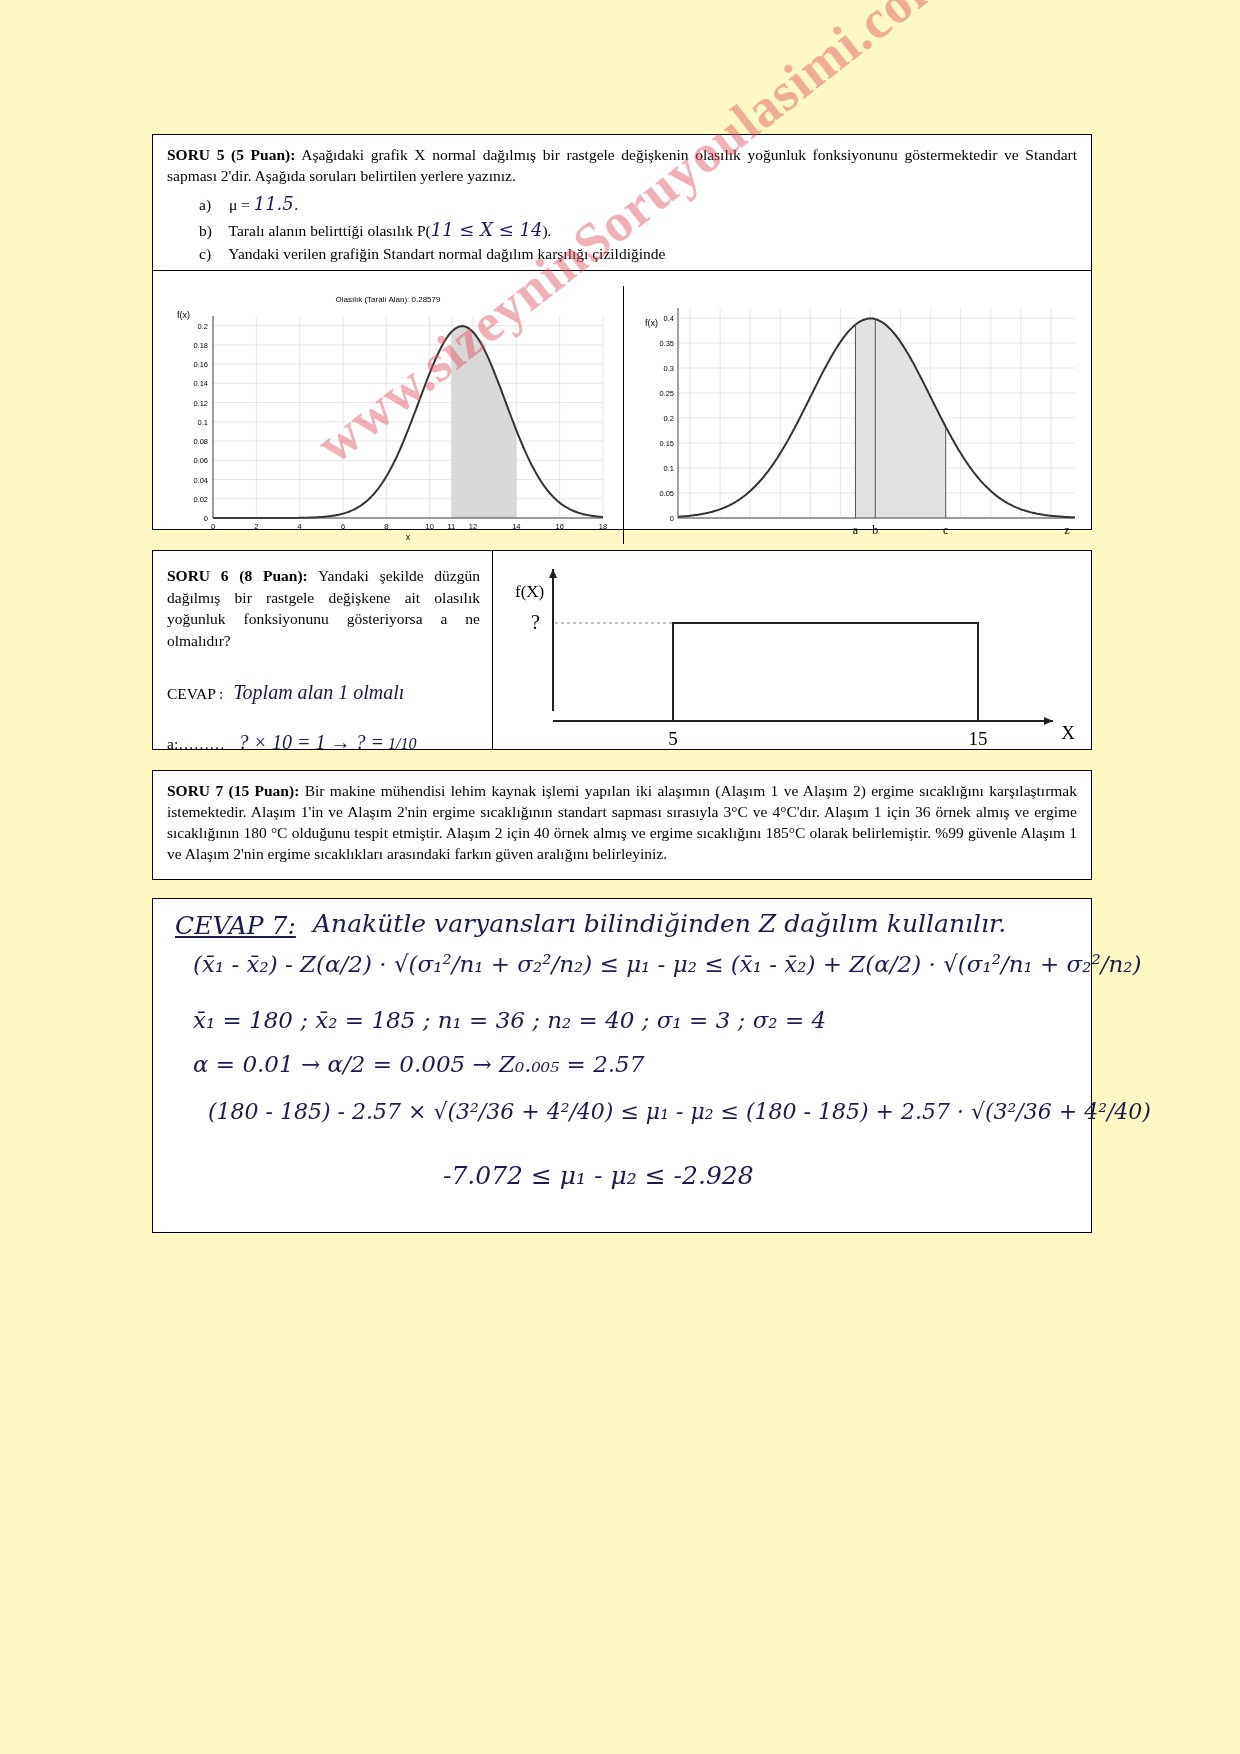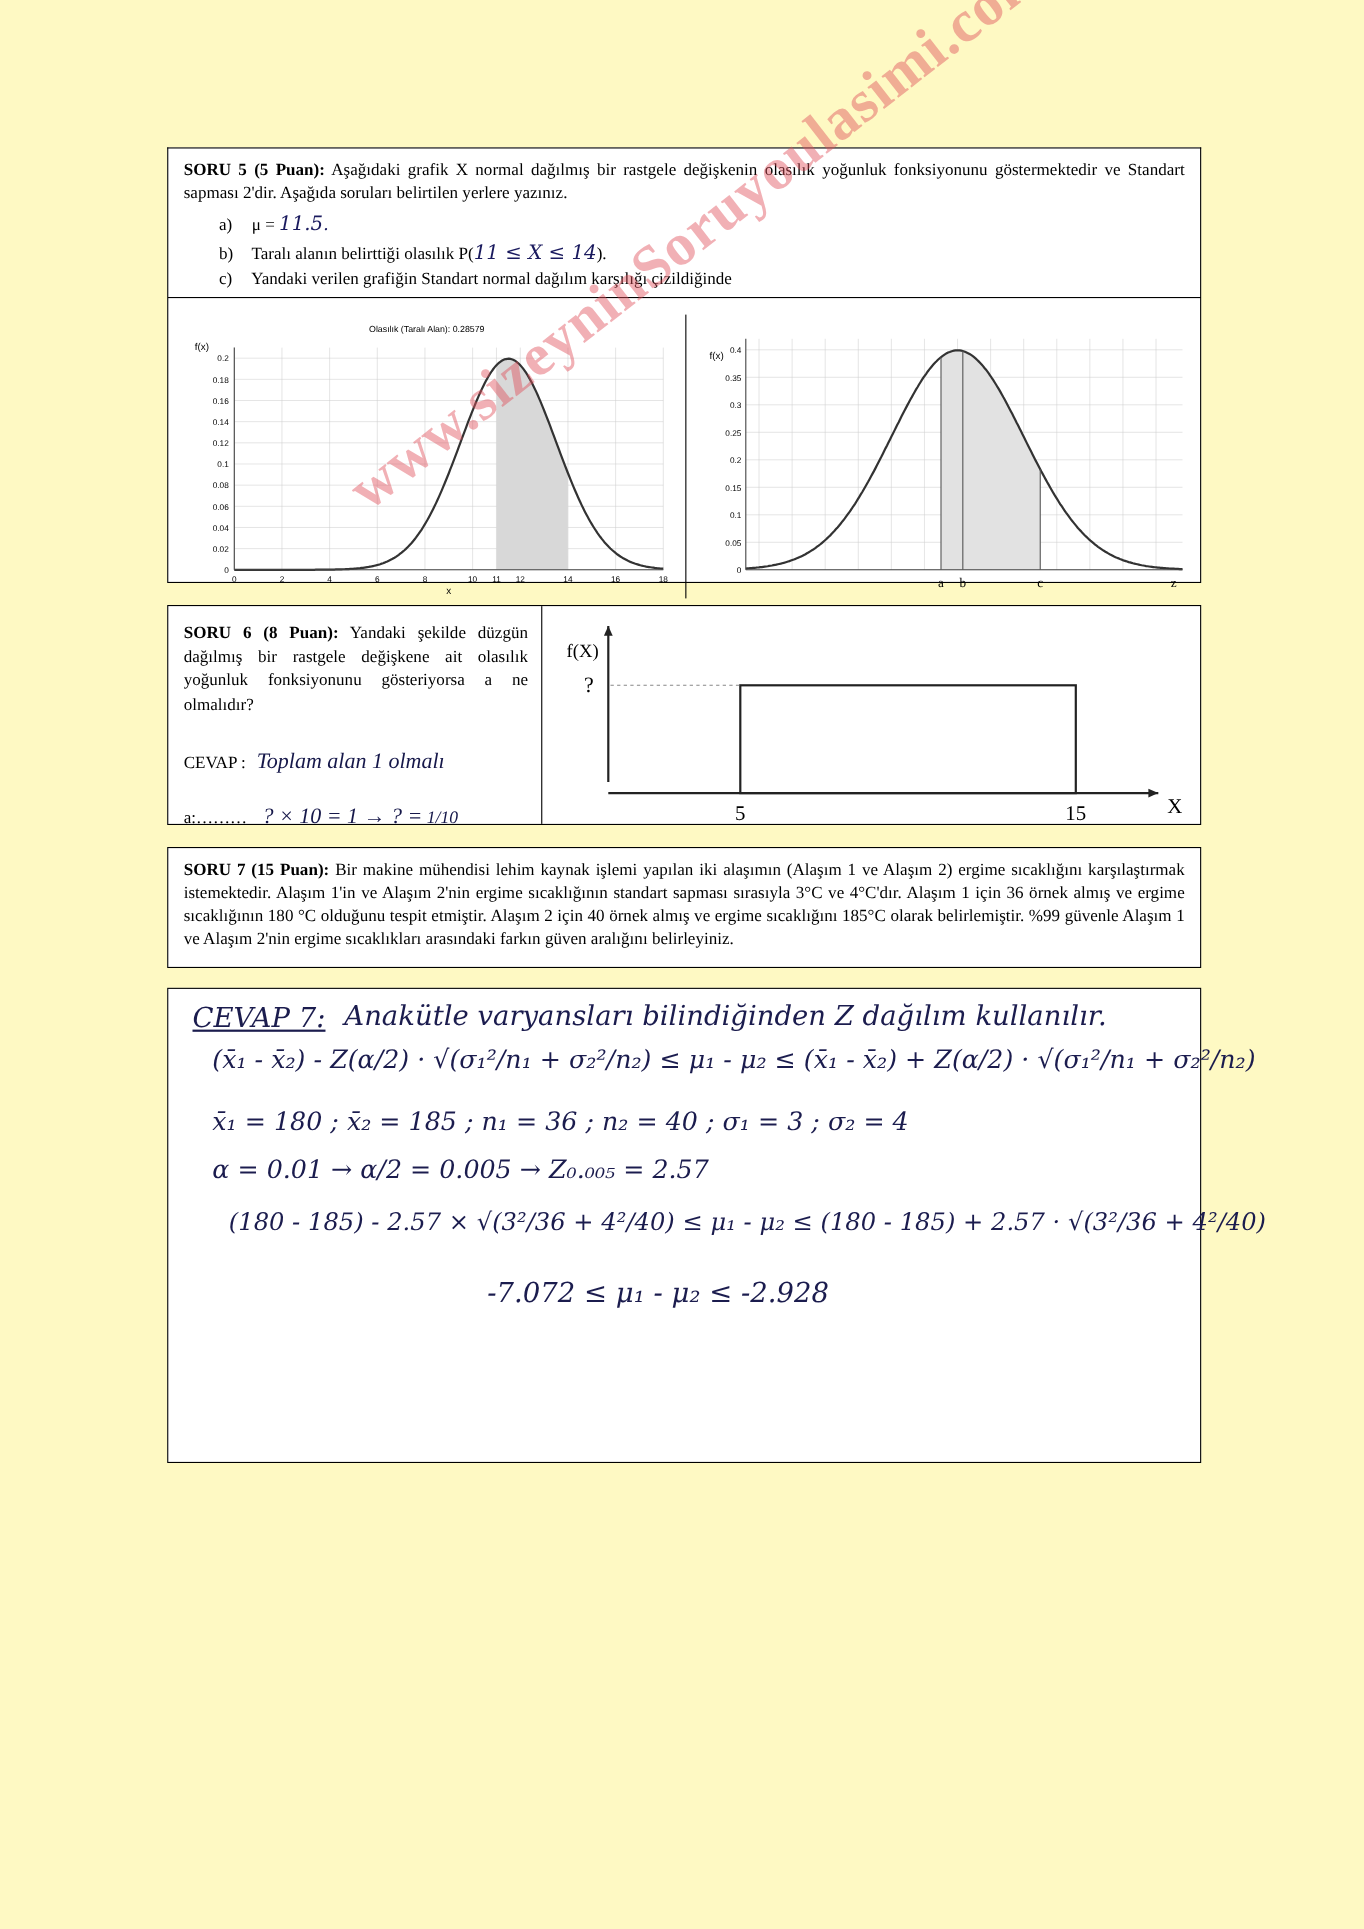--- a/index.html
+++ b/index.html
@@ -24,21 +24,21 @@
   .chartcell.right{left:470px;width:469px;}
 
   
   #q6{left:152px;top:550px;width:940px;height:200px;}
   #q6 .left{position:absolute;left:0;top:0;width:340px;height:198px;border-right:1px solid #000;box-sizing:border-box;padding:14px 12px 0 14px;font-size:15.5px;line-height:1.4;text-align:justify;}
   #q6 .right{position:absolute;left:340px;top:0;width:599px;height:198px;}
 
   
   #q7{left:152px;top:770px;width:940px;height:110px;}
   #q7 .qtext{padding:10px 14px 0 14px;font-size:15.5px;line-height:1.35;text-align:justify;}
-  #q7ans{left:152px;top:898px;width:940px;height:432px;}
+  #q7ans{left:152px;top:898px;width:940px;height:335px;}
 
   
   .wm{position:absolute;left:430px;top:170px;width:620px;height:620px;pointer-events:none;
       transform:rotate(-38deg);transform-origin:center center;
       font-family:"Liberation Serif",serif;font-size:54px;color:rgba(225,80,90,.45);
       font-weight:bold;letter-spacing:1px;white-space:nowrap;}
 
   
   .ink{position:absolute;color:#1b1c4e;font-family:"DejaVu Serif",serif;font-style:italic;white-space:nowrap;}
   .big{font-size:25px;}

